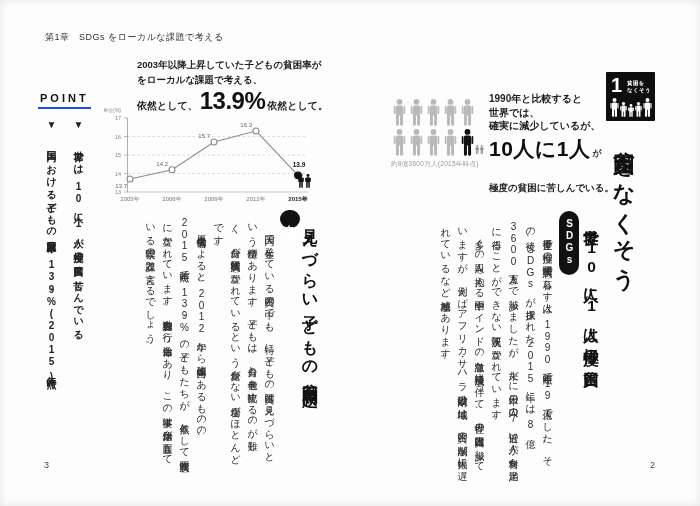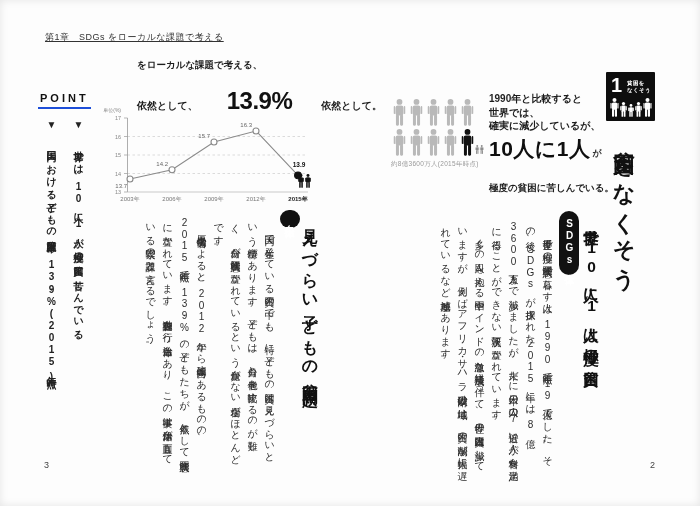--- a/index.html
+++ b/index.html
@@ -6,23 +6,23 @@
   .stage{position:relative;width:700px;height:506px;background:#fdfdfd;overflow:hidden;
          font-family:"Liberation Sans","DejaVu Sans",sans-serif;color:#222;
          box-shadow:inset 0 0 8px rgba(0,0,0,.10);}
   .abs{position:absolute;}
   .v-body{writing-mode:vertical-rl;text-orientation:upright;font-size:10px;line-height:17px;
           letter-spacing:.5px;color:#2c2c2c;white-space:pre-line;}
   .v-heading{writing-mode:vertical-rl;text-orientation:upright;font-weight:800;color:#111;}
   .pill{writing-mode:vertical-rl;text-orientation:upright;background:#111;color:#fff;
         font-weight:bold;border-radius:11px;letter-spacing:2px;}
   
-  #chapter-header{left:45px;top:31px;font-size:9px;letter-spacing:.5px;color:#333;text-decoration:underline;}
+  #chapter-header{left:45px;top:31px;font-size:9px;letter-spacing:.5px;color:#333;}
   #chart-intro{left:137px;top:58px;font-size:9.5px;font-weight:600;line-height:14.5px;color:#1d1d1d;}
-  #chart-highlight{left:137px;top:87px;display:flex;align-items:baseline;gap:27px;}
+  #chart-highlight{left:137px;top:87px;display:flex;align-items:baseline;}
   #chart-highlight .pre,#chart-highlight .suf{font-size:10px;font-weight:700;color:#1d1d1d;}
   #chart-highlight .val{font-size:24px;font-weight:800;color:#111;letter-spacing:-.5px;padding:0 2px;text-align:center;}
   #chart-svg{left:96px;top:104px;}
   #chart-pair{left:297px;top:174px;}
   #point-box{left:38px;top:88px;width:64px;}
   #point-title{display:inline-block;font-size:11px;font-weight:bold;letter-spacing:3px;
                color:#111;border-bottom:2px solid #1d4ed8;padding:0 2px 3px 2px;}
   #point-items{margin-top:10px;height:312px;writing-mode:vertical-rl;text-orientation:upright;
                font-size:10px;font-weight:600;color:#222;line-height:27px;letter-spacing:1px;}
   #point-items p{margin:0;}
@@ -66,20 +66,21 @@
     <rect x="4.2" y="25.5" width="4.9" height="18" rx="1.8"></rect>
     <rect x="10.9" y="25.5" width="4.9" height="18" rx="1.8"></rect>
   </symbol>
 </svg>
 
 <div class="stage">
 
   <div class="abs" id="chapter-header">第1章　SDGs をローカルな課題で考える</div>
 
   <div class="abs" id="chart-intro">
+    <div>2003年以降上昇していた子どもの貧困率が</div>
     <div>をローカルな課題で考える、</div>
   </div>
 
   <div class="abs" id="chart-highlight">
     <span class="pre">依然として、</span>
     <span class="val">13.9%</span>
     <span class="suf">依然として。</span>
   </div>
 
   <svg class="abs" id="chart-svg" width="218" height="102" viewBox="0 0 218 102">

